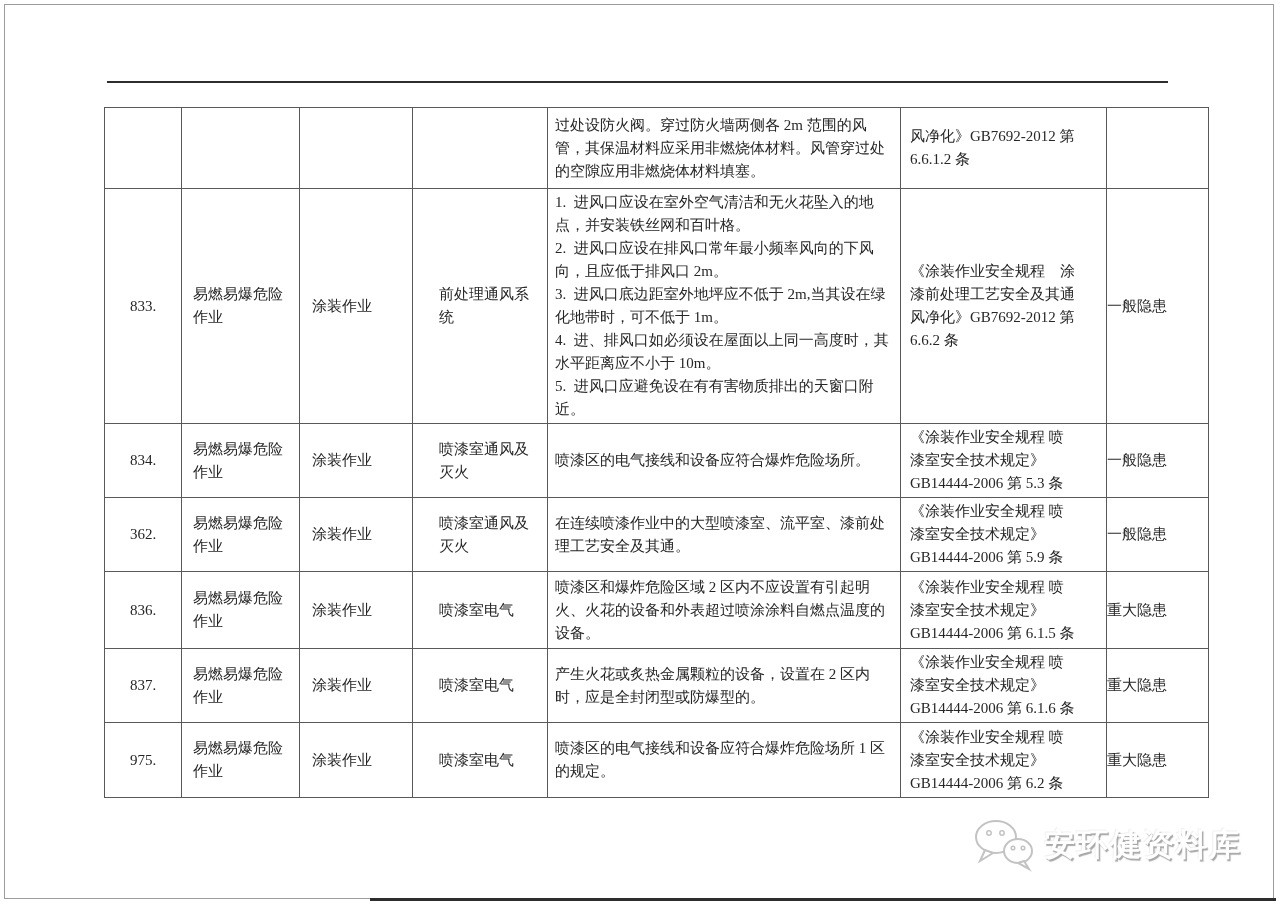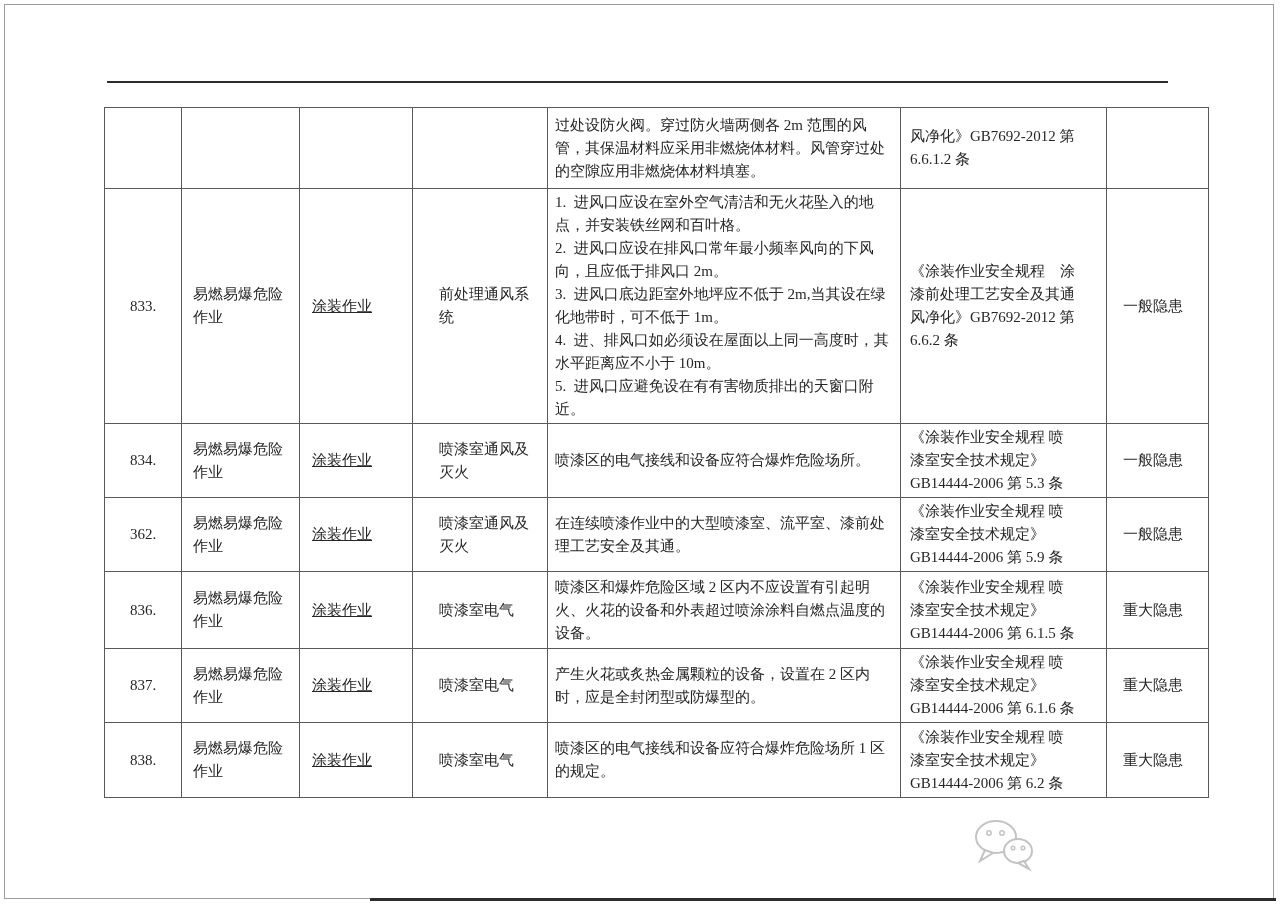--- a/index.html
+++ b/index.html
@@ -20,25 +20,25 @@
   }
   .table-wrap{position:absolute;left:104px;top:107px;}
   table{border-collapse:collapse;table-layout:fixed;width:1104px;}
   td{
     border:1px solid #595959;font-size:15px;line-height:23px;
     vertical-align:middle;padding:2px 7px;box-sizing:border-box;
     overflow:hidden;
   }
   .col-no{text-align:center;padding:2px 20px;}
   .col-category{padding-left:11px;margin-top:27px;}
-  .col-subcategory{padding-left:12px;text-decoration:underline;}
+  .col-subcategory{padding-left:12px;}
   .col-item{padding-left:26px;}
   .col-description{white-space:pre-wrap;}
   .col-reference{white-space:pre-wrap;padding-left:9px;}
-  .col-severity{padding-left:16px;margin-top:45px;}
+  .col-severity{padding-left:0;margin-top:45px;}
   .watermark{
     position:absolute;left:972px;top:818px;display:flex;align-items:center;gap:8px;
   }
   .watermark-text{
     font-family:"Liberation Sans","DejaVu Sans",sans-serif;
     font-size:31px;font-weight:bold;letter-spacing:2px;
     color:#ffffff;
     text-shadow:1.5px 1.5px 1px #a8a8a8,-1px -1px 1px #efefef;
   }
   .wechat-icon{display:block;}
@@ -126,21 +126,21 @@
           <td class="col-category">易燃易爆危险作业</td>
           <td class="col-subcategory">涂装作业</td>
           <td class="col-item">喷漆室电气</td>
           <td class="col-description">产生火花或炙热金属颗粒的设备，设置在 2 区内时，应是全封闭型或防爆型的。</td>
           <td class="col-reference">《涂装作业安全规程 喷
 漆室安全技术规定》
 GB14444-2006 第 6.1.6 条</td>
           <td class="col-severity">重大隐患</td>
         </tr>
         <tr style="height: 75px;">
-          <td class="col-no">838.</td>
+          <td class="col-no">975.</td>
           <td class="col-category">易燃易爆危险作业</td>
           <td class="col-subcategory">涂装作业</td>
           <td class="col-item">喷漆室电气</td>
           <td class="col-description">喷漆区的电气接线和设备应符合爆炸危险场所 1 区的规定。</td>
           <td class="col-reference">《涂装作业安全规程 喷
 漆室安全技术规定》
 GB14444-2006 第 6.2 条</td>
           <td class="col-severity">重大隐患</td>
         </tr>
       </tbody>
@@ -155,15 +155,16 @@
       <ellipse cx="46" cy="33" rx="14" ry="12"></ellipse>
       <path d="M52 43 L57 51 L46 45 Z"></path>
     </g>
     <g fill="none" stroke="#c3c3c3" stroke-width="1.5">
       <circle cx="17" cy="15" r="2.2"></circle>
       <circle cx="30" cy="15" r="2.2"></circle>
       <circle cx="41" cy="30" r="1.8"></circle>
       <circle cx="51" cy="30" r="1.8"></circle>
     </g>
   </svg>
+  <span class="watermark-text">安环健资料库</span>
 </div>
 
 <div class="bottom-rule"></div>
 
 </body></html>

